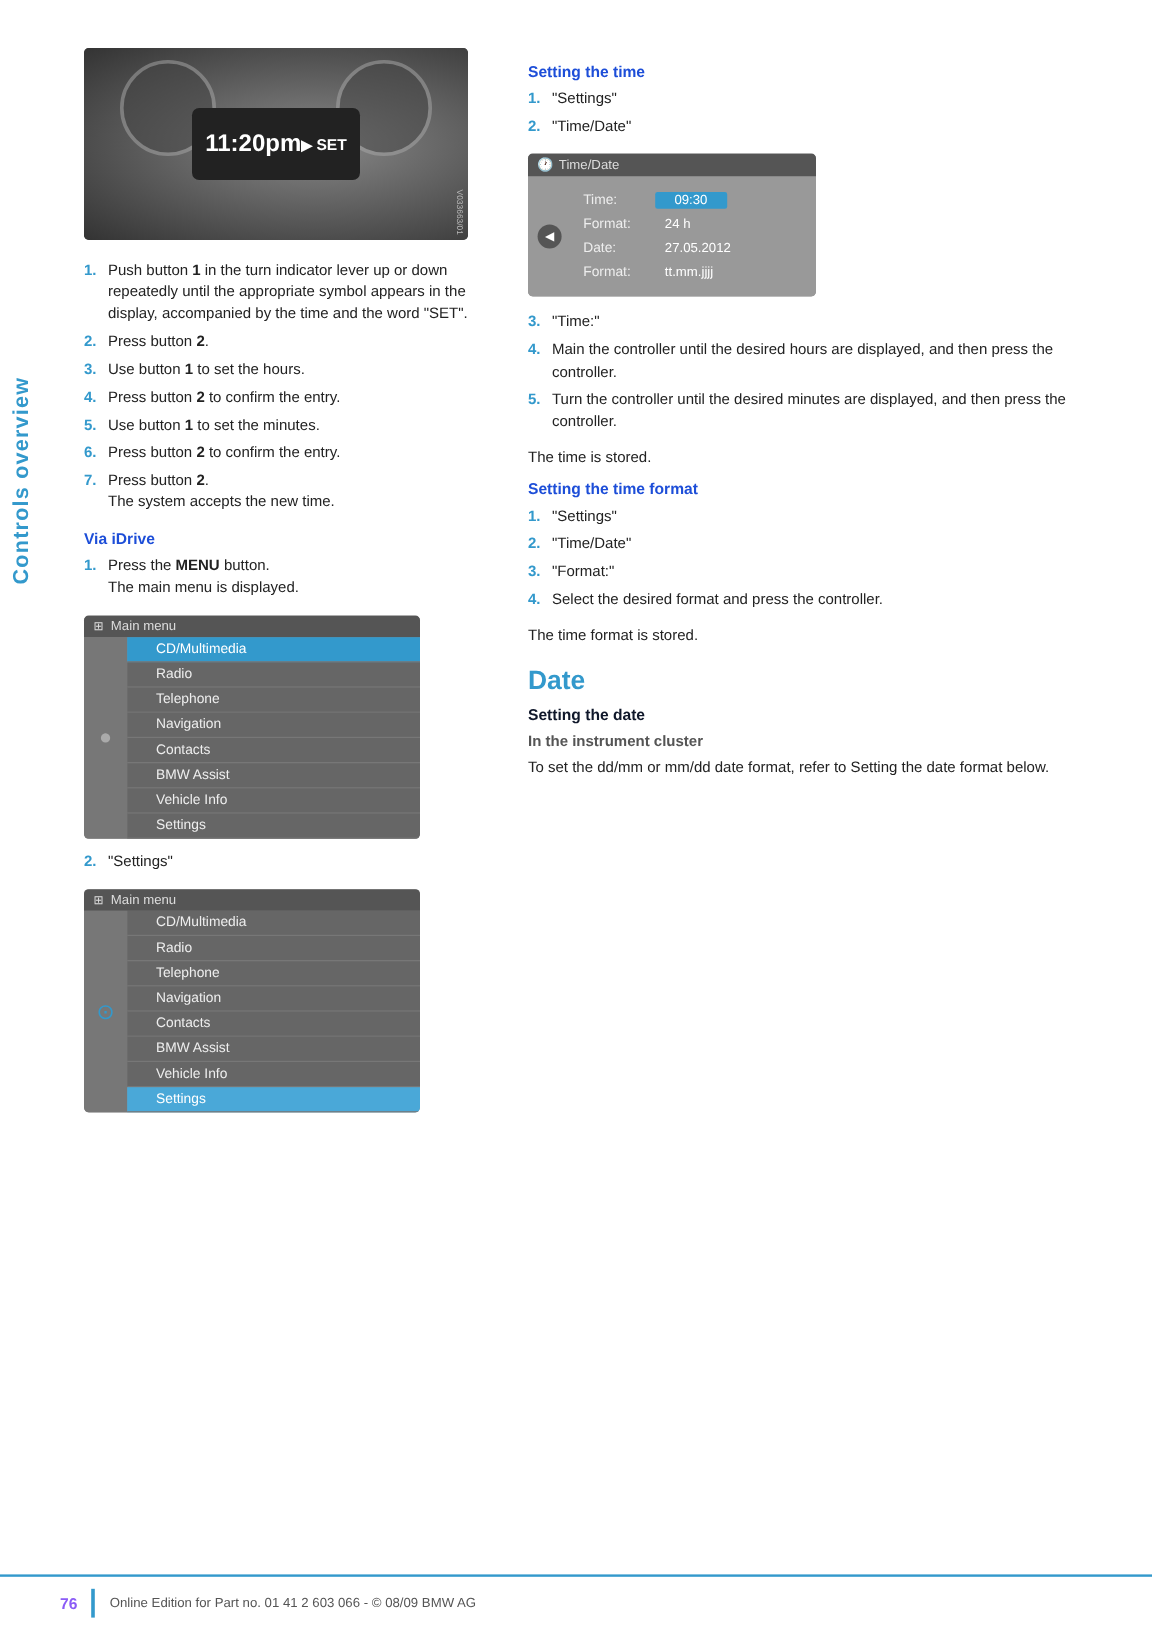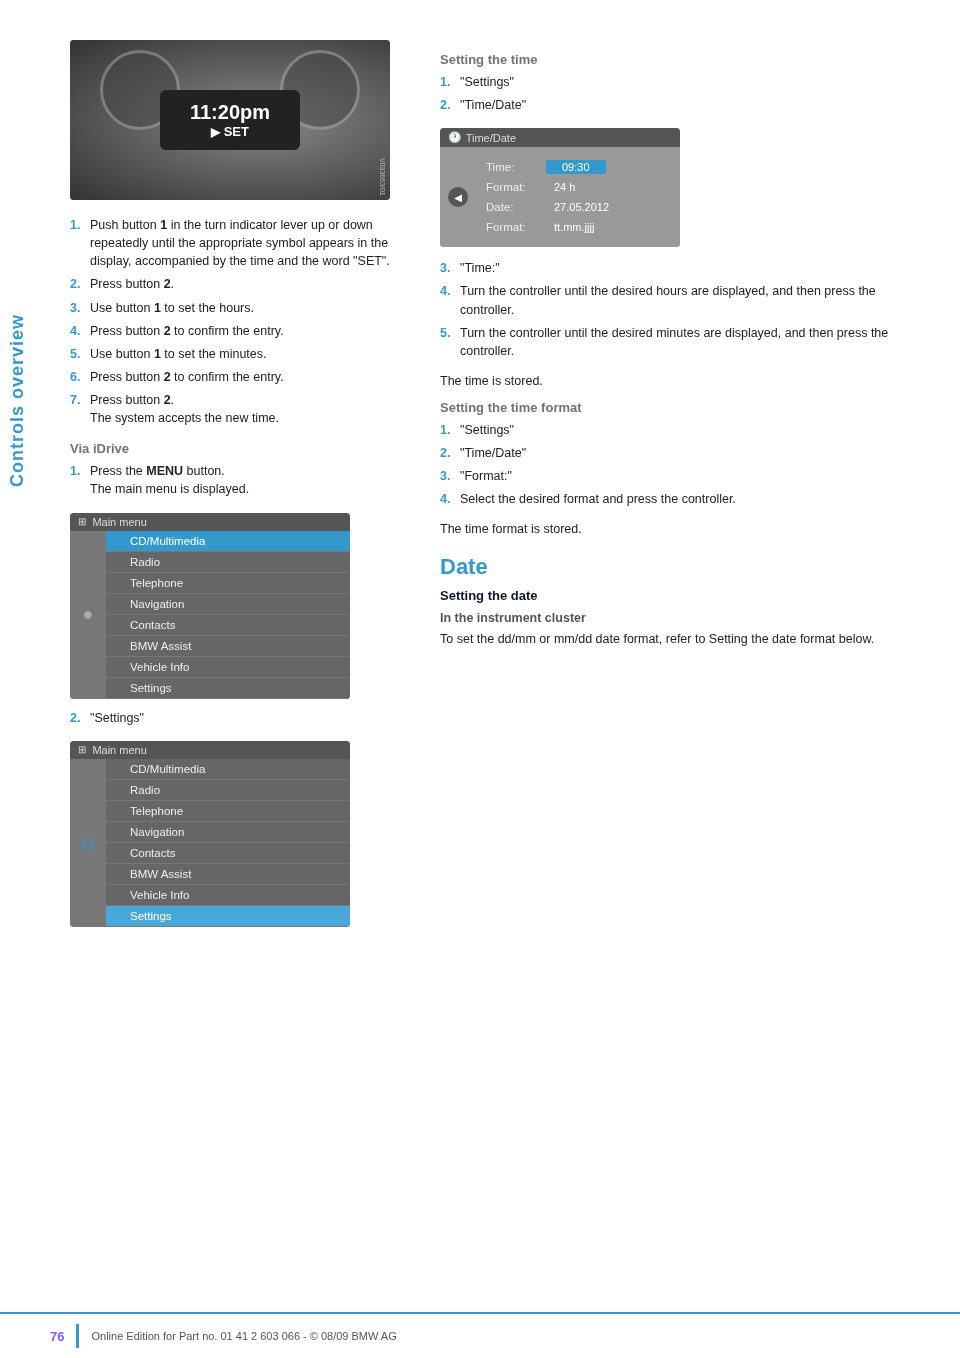--- a/index.html
+++ b/index.html
@@ -64,21 +64,21 @@
       display: flex;
       align-items: center;
       justify-content: center;
     }
     .instrument-img .cluster-inner {
       background: #222;
       width: 140px;
       height: 60px;
       border-radius: 6px;
       display: flex;
-      flex-direction: column;
+      flex-direction: row;
       align-items: center;
       justify-content: center;
       color: #fff;
       font-size: 18px;
       font-weight: bold;
     }
     .instrument-img .cluster-arrow {
       color: #fff;
       font-size: 12px;
     }
@@ -107,21 +107,21 @@
     .numbered-list li .num {
       color: #3399cc;
       font-weight: bold;
       min-width: 14px;
     }
 
     .bold { font-weight: bold; }
 
     
     .section-heading {
-      color: #737373;
+      color: #1d4ed8;
       font-size: 13px;
       font-weight: bold;
       margin-bottom: 6px;
       margin-top: 12px;
     }
 
     
     .main-heading {
       color: #3399cc;
       font-size: 22px;
@@ -447,21 +447,21 @@
       </div>
     </div>
 
     <ul class="numbered-list">
       <li>
         <span class="num">3.</span>
         <span>"Time:"</span>
       </li>
       <li>
         <span class="num">4.</span>
-        <span>Turn the controller until the desired hours are displayed, and then press the controller.</span>
+        <span>Main the controller until the desired hours are displayed, and then press the controller.</span>
       </li>
       <li>
         <span class="num">5.</span>
         <span>Turn the controller until the desired minutes are displayed, and then press the controller.</span>
       </li>
     </ul>
 
     <div class="stored-text">The time is stored.</div>
 
     <div class="section-heading">Setting the time format</div>

